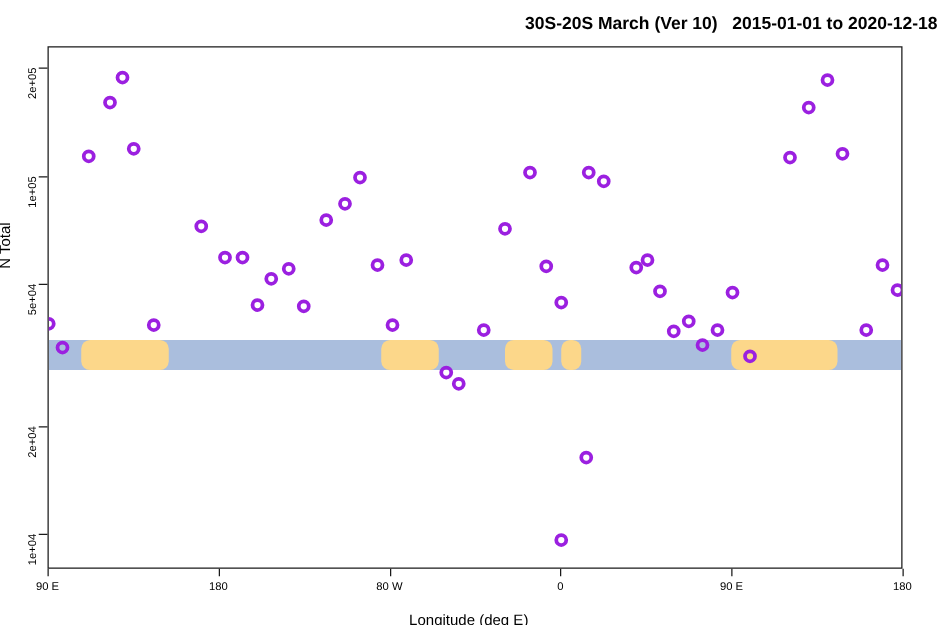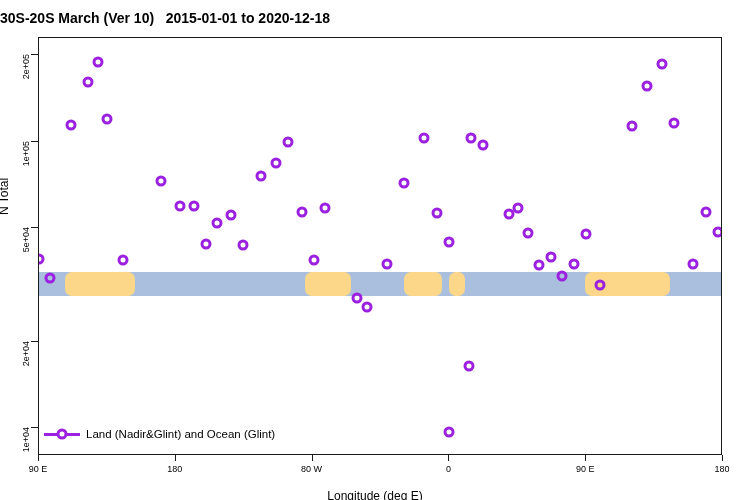--- a/index.html
+++ b/index.html
@@ -17,22 +17,22 @@
   #figure {
     position: relative;
     width: 750px;
     height: 500px;
     background: #ffffff;
   }
   #chart-title {
     position: absolute;
     left: 0;
     top: 10px;
-    width: 682px;
-    text-align: left;
+    width: 750px;
+    text-align: right;
     font-size: 14px;
     font-weight: bold;
     letter-spacing: 0px;
     white-space: pre;
   }
   
   #plot-area {
     position: absolute;
     left: 38px;
     top: 37px;
@@ -238,21 +238,14 @@
       <div class="xtick-label" style="left: 448.4px; top: 464px;">0</div>
       <div class="xtick-mark" style="left: 585.2px; top: 455px;"></div>
       <div class="xtick-label" style="left: 585.2px; top: 464px;">90 E</div>
       <div class="xtick-mark" style="left: 722px; top: 455px;"></div>
       <div class="xtick-label" style="left: 722px; top: 464px;">180</div>
     </div>
 
   <div id="ylabel">N Total</div>
   <div id="xlabel">Longitude (deg E)</div>
 
-  <div id="legend">
-    <div id="legend-swatch">
-      <div id="legend-line"></div>
-      <div id="legend-marker"></div>
-    </div>
-    <div id="legend-text">Land (Nadir&amp;Glint) and Ocean (Glint)</div>
-  </div>
 
 </div>
 
 </body></html>

